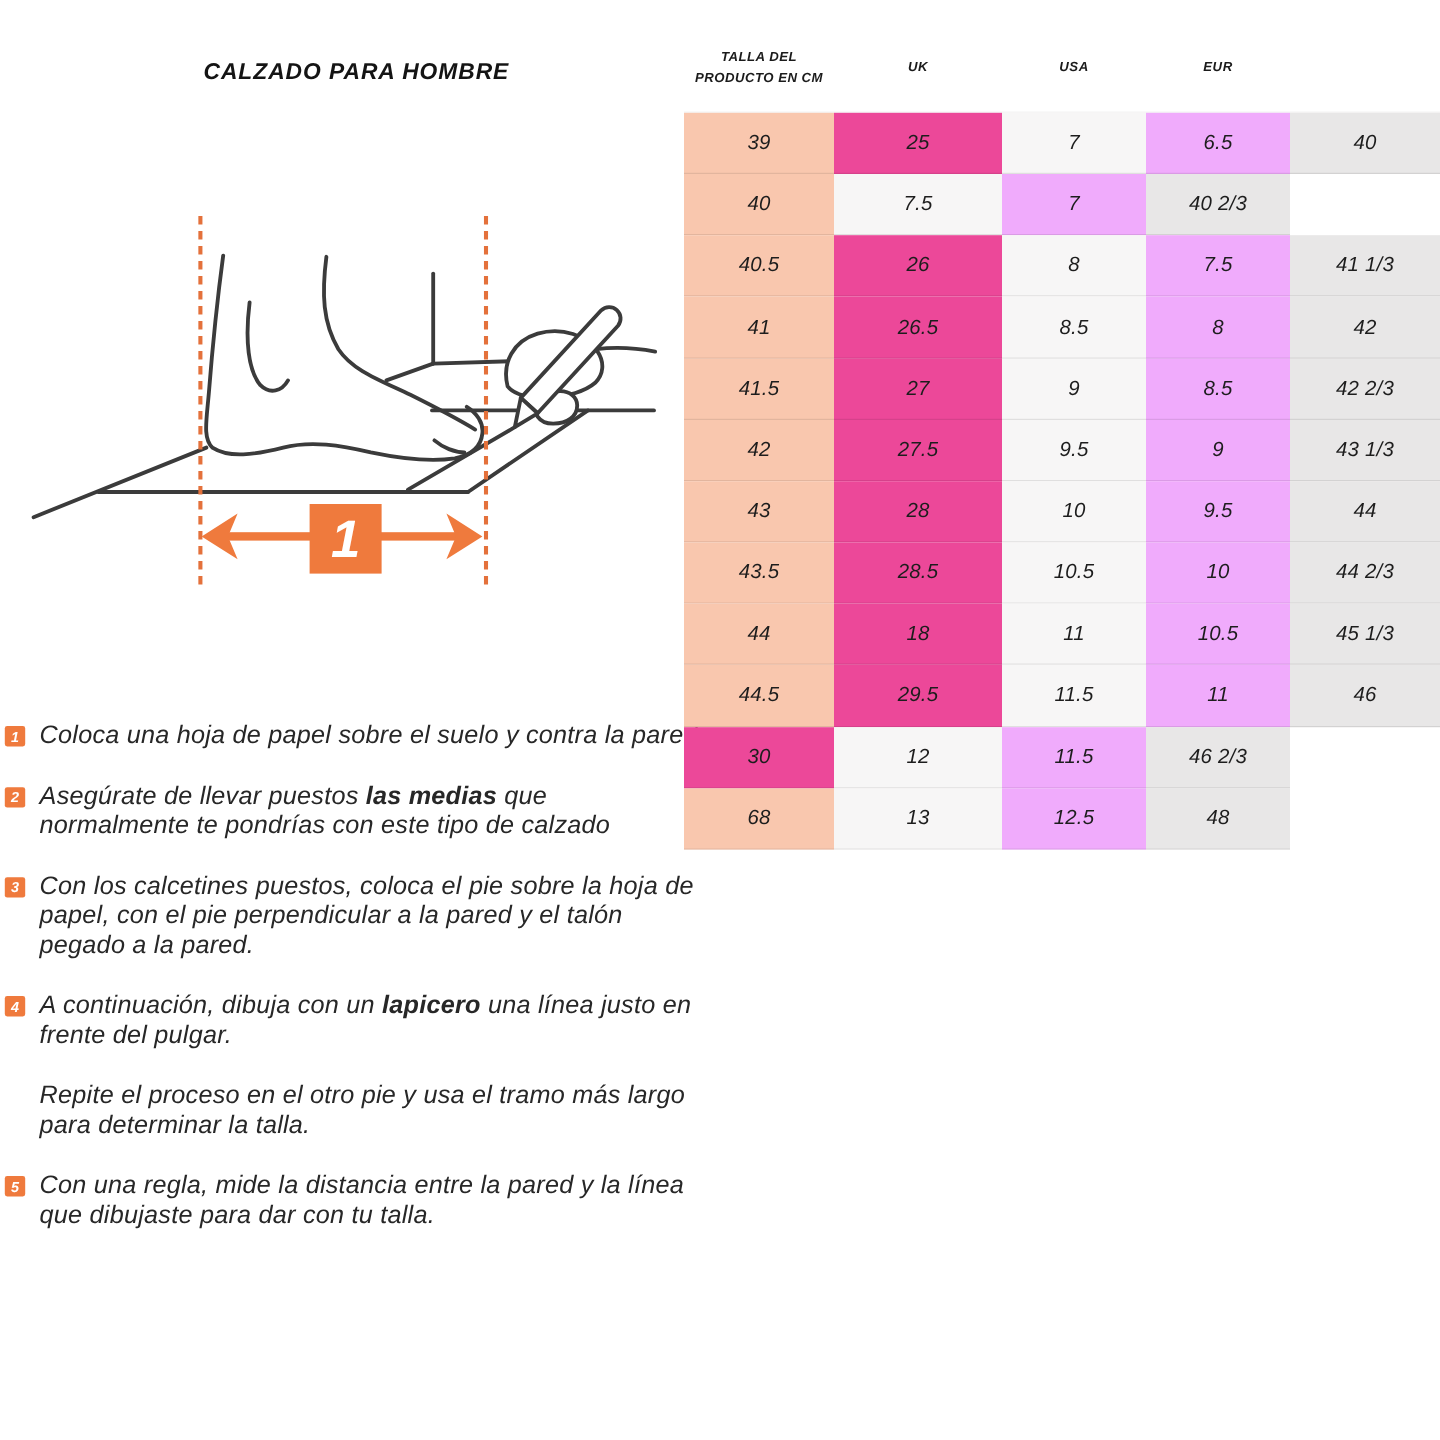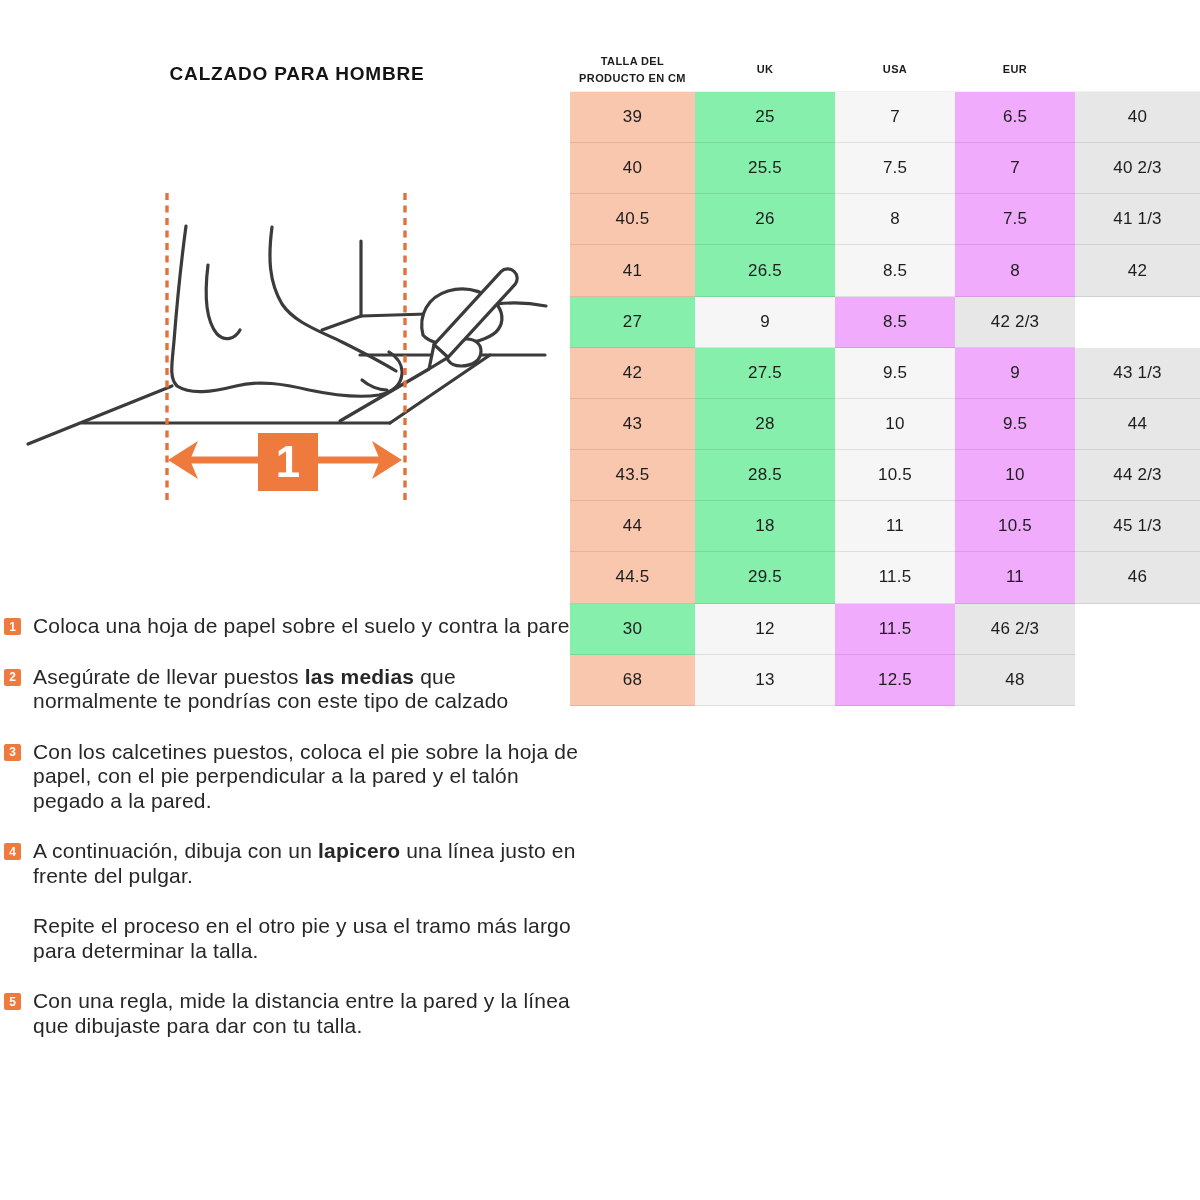--- a/index.html
+++ b/index.html
@@ -1,20 +1,20 @@
 <!DOCTYPE html>
 <html><head>
 <meta charset="utf-8">
 <style>
   * { margin:0; padding:0; box-sizing:border-box; }
   html,body { background:#fff; }
   body { font-family:"Liberation Sans", sans-serif; }
   #canvas {
     position:relative; width:1200px; height:1180px;
-    background:#ffffff; overflow:hidden; margin:13px auto;
+    background:#ffffff; overflow:hidden; margin:0 auto;font-style:italic;
   }
 
   
   .title {
     position:absolute; left:0; top:50px; width:594px;
     text-align:center; font-size:19px; font-weight:bold;
     letter-spacing:0.8px; color:#141414;
   }
 
   
@@ -44,32 +44,32 @@
   .thead {
     position:absolute; left:570px; top:28px; width:630px; height:57px;
     display:grid; grid-template-columns:125px 140px 120px 120px 125px;
   }
   .hcell {
     display:flex; align-items:center; justify-content:center;
     text-align:center; white-space:pre-line;
     font-size:11px; font-weight:bold; letter-spacing:0.4px;
     line-height:1.5; color:#1b1b1b;
   }
-  .tbody { position:absolute; left:570px; top:78px; width:630px; border-top:1px solid rgba(0,0,0,0.05); }
+  .tbody { position:absolute; left:570px; top:93px; width:630px; border-top:1px solid rgba(0,0,0,0.05); }
   .trow {
     display:grid; grid-template-columns:125px 140px 120px 120px 125px;
     height:51.17px;
   }
   .tcell {
     display:flex; align-items:center; justify-content:center;
     font-size:17px; color:#1d1d1d; letter-spacing:0.2px;
     border-bottom:1px solid rgba(0,0,0,0.09);
   }
   .tcell.c0 { background:#f9c7ae; }
-  .tcell.c1 { background:#86efac; }
+  .tcell.c1 { background:#ec4899; }
   .tcell.c2 { background:#f7f6f6; }
   .tcell.c3 { background:#f0abfc; }
   .tcell.c4 { background:#e8e7e7; }
 </style>
 </head>
 <body>
 
 <div id="canvas">
 
   <div class="title">CALZADO PARA HOMBRE</div>
@@ -158,40 +158,40 @@
   <div class="tbody">
       <div class="trow">
         <div class="tcell c0">39</div>
         <div class="tcell c1">25</div>
         <div class="tcell c2">7</div>
         <div class="tcell c3">6.5</div>
         <div class="tcell c4">40</div>
       </div>
       <div class="trow">
         <div class="tcell c0">40</div>
-        <div class="tcell c1">25.5</div>
         <div class="tcell c2">7.5</div>
         <div class="tcell c3">7</div>
         <div class="tcell c4">40 2/3</div>
       </div>
       <div class="trow">
         <div class="tcell c0">40.5</div>
         <div class="tcell c1">26</div>
         <div class="tcell c2">8</div>
         <div class="tcell c3">7.5</div>
         <div class="tcell c4">41 1/3</div>
       </div>
       <div class="trow">
         <div class="tcell c0">41</div>
         <div class="tcell c1">26.5</div>
         <div class="tcell c2">8.5</div>
         <div class="tcell c3">8</div>
         <div class="tcell c4">42</div>
       </div>
       <div class="trow">
+        <div class="tcell c0">41.5</div>
         <div class="tcell c1">27</div>
         <div class="tcell c2">9</div>
         <div class="tcell c3">8.5</div>
         <div class="tcell c4">42 2/3</div>
       </div>
       <div class="trow">
         <div class="tcell c0">42</div>
         <div class="tcell c1">27.5</div>
         <div class="tcell c2">9.5</div>
         <div class="tcell c3">9</div>

